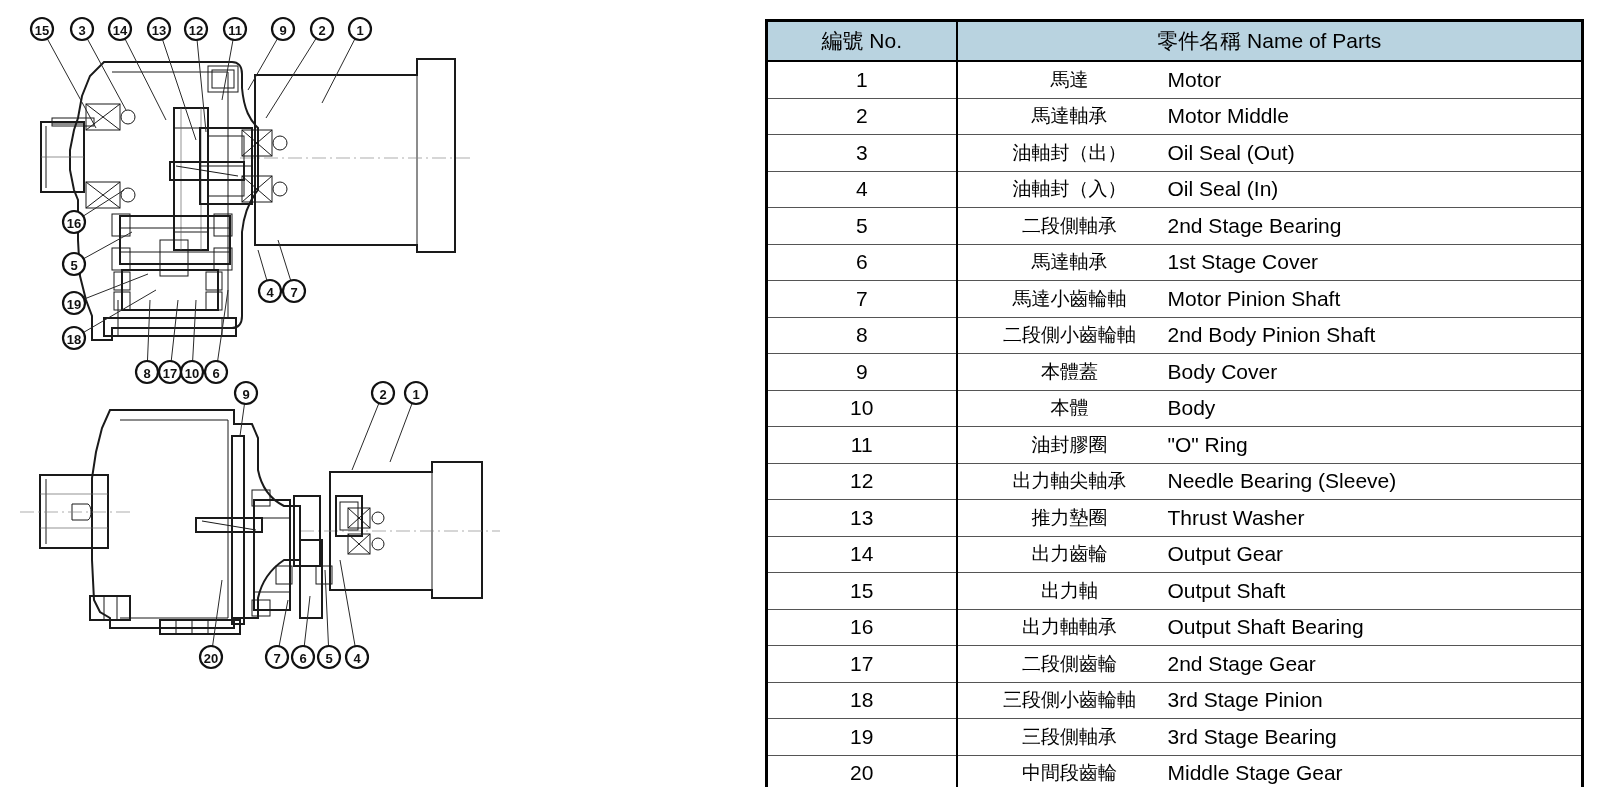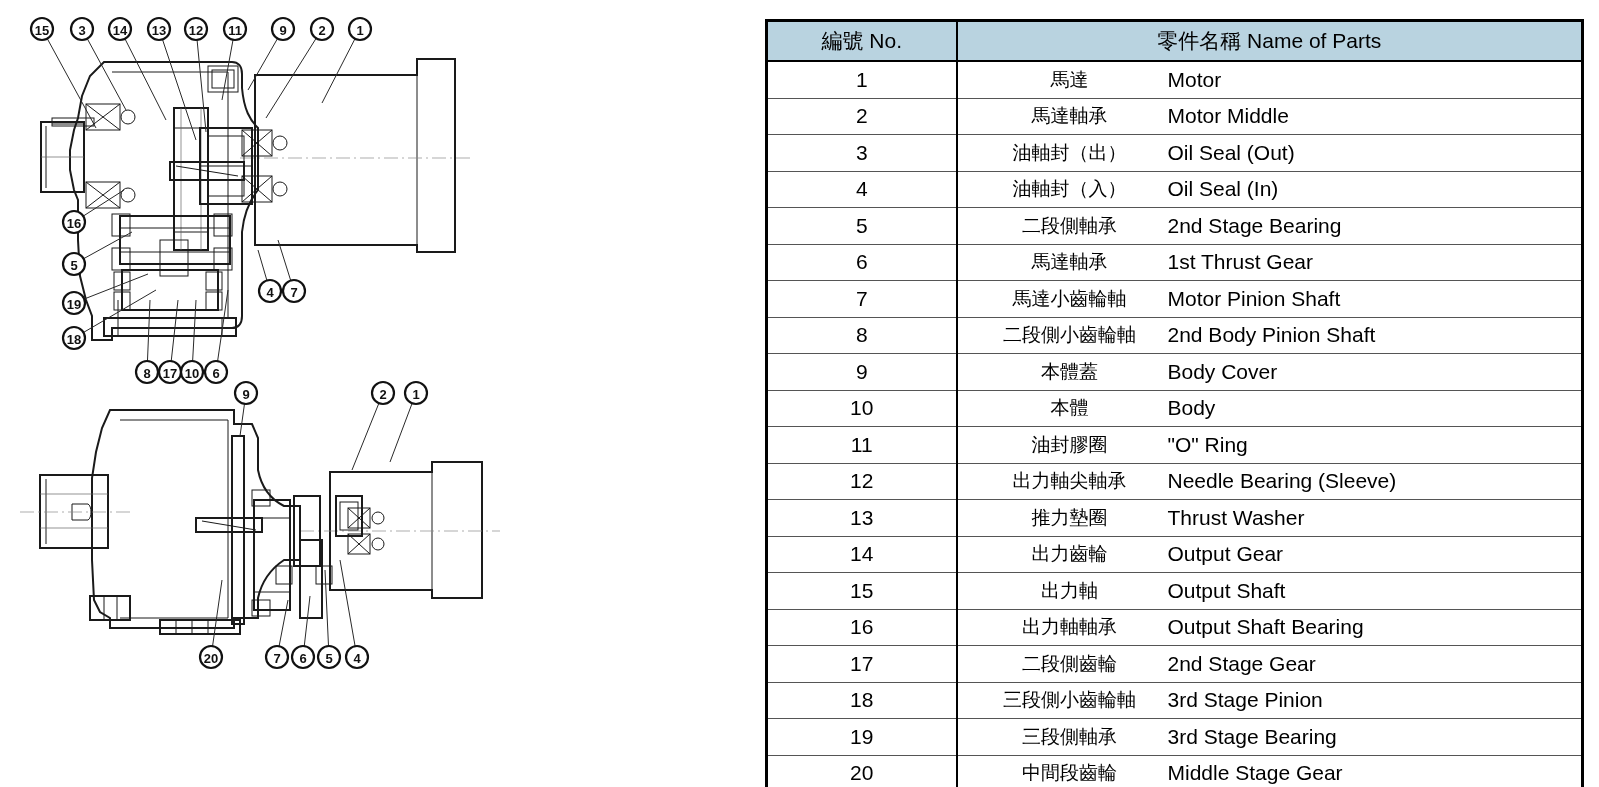--- a/index.html
+++ b/index.html
@@ -435,21 +435,21 @@
                 <span class="name-zh">二段側軸承</span>
                 <span class="name-en">2nd Stage Bearing</span>
               </div>
             </td>
           </tr>
           <tr>
             <td class="td-no">6</td>
             <td class="td-name">
               <div class="name-inner">
                 <span class="name-zh">馬達軸承</span>
-                <span class="name-en">1st Thrust Gear</span>
+                <span class="name-en">1st Stage Cover</span>
               </div>
             </td>
           </tr>
           <tr>
             <td class="td-no">7</td>
             <td class="td-name">
               <div class="name-inner">
                 <span class="name-zh">馬達小齒輪軸</span>
                 <span class="name-en">Motor Pinion Shaft</span>
               </div>

